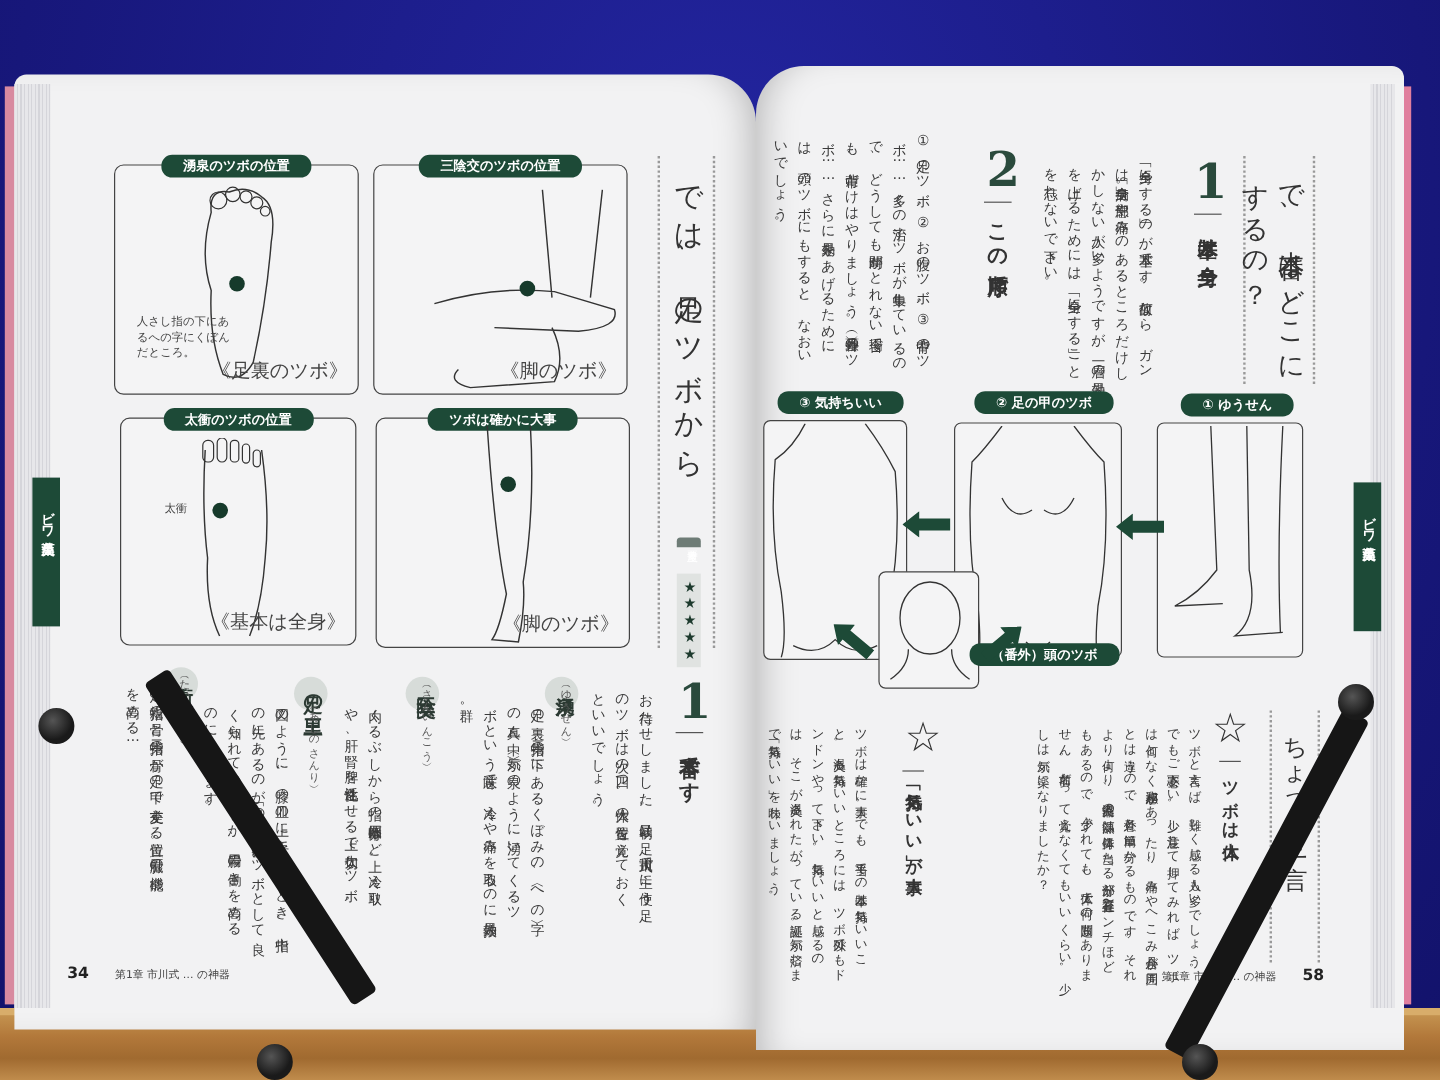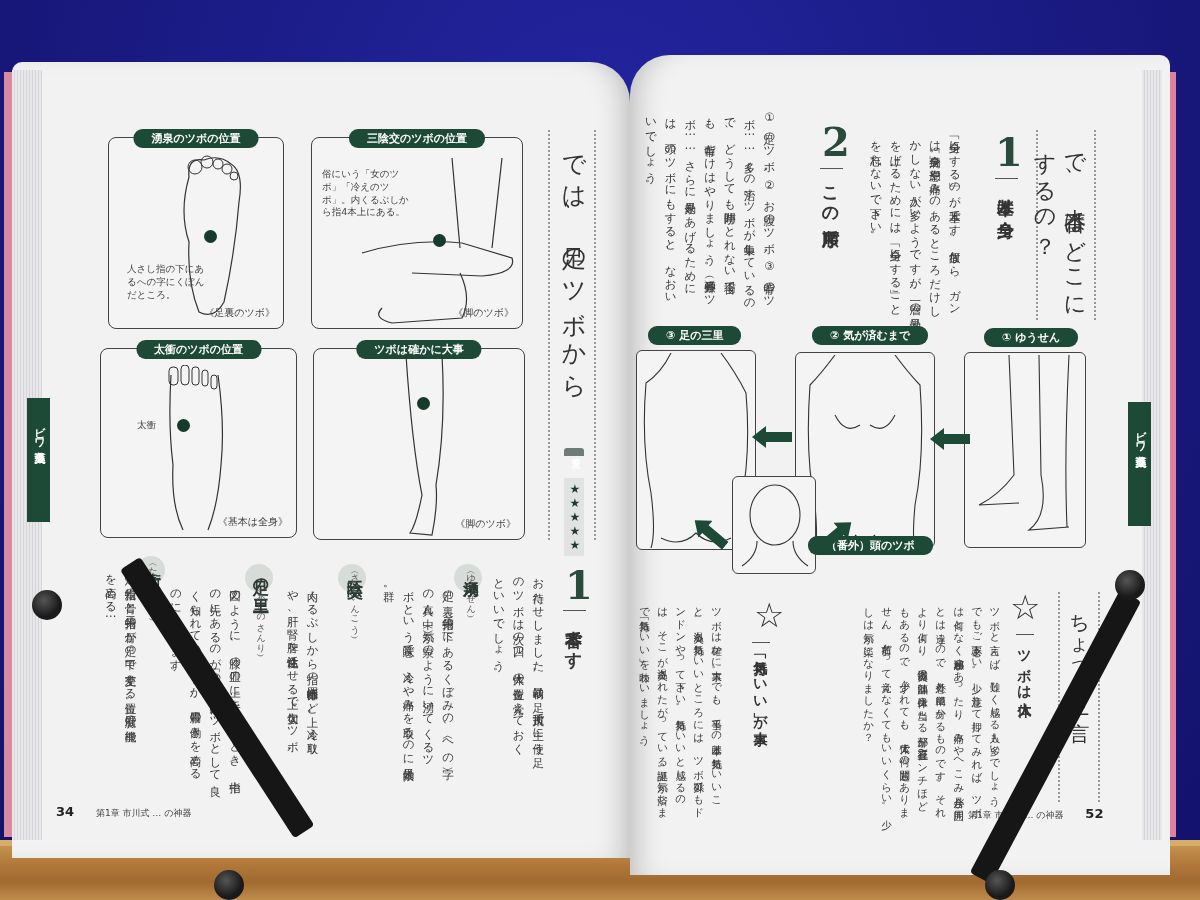--- a/index.html
+++ b/index.html
@@ -50,21 +50,21 @@
   
   .panel {
     position: absolute; border: 1.5px solid #444; border-radius: 8px; background: #f4f4f5;
   }
   .panel-label {
     position: absolute; top: -9px; left: 50%; transform: translateX(-50%);
     background: #1d4a37; color: #fff; font-size: 11px; font-weight: bold;
     padding: 2px 18px; border-radius: 9px; white-space: nowrap;
   }
   .panel-caption {
-    position: absolute; right: 8px; bottom: 8px; font-size: 10px; color: #444; font-family: Liberation Serif, serif;
+    position: absolute; right: 8px; bottom: 8px; font-size: 16px; color: #444; font-family: Liberation Serif, serif;
   }
   .panel-note {
     position: absolute; font-size: 9.5px; color: #444; line-height: 1.35;
   }
   .dot { position: absolute; width: 13px; height: 13px; border-radius: 50%; background: #163a2b; }
   .heading-col {
     position: absolute; writing-mode: vertical-rl; text-orientation: upright;
     font-family: "DejaVu Serif", "Liberation Serif", serif; color: #333;
     border-left: 2px dotted #999; border-right: 2px dotted #999;
     padding: 8px 4px;
@@ -122,38 +122,37 @@
 
 <div class="shelf"></div>
 <div class="cover-edge-left"></div>
 <div class="cover-edge-right"></div>
 
 <div class="page page-left"></div>
 <div class="page-stack-l"></div>
 
 <div class="tab-side" style="left:27px; top:398px; height:124px;">ビワ葉温灸</div>
 
-<div class="panel" style="left:108px; top:137px; width:176px; height:192px;">
+<div class="panel" style="left:95px; top:137px; width:204px; height:192px;">
   <div class="panel-label">湧泉のツボの位置</div>
   <svg style="position:absolute; left:60px; top:14px;" width="80" height="170">
     <path d="M20 25 Q18 5 35 8 Q50 2 62 12 Q75 20 70 50 Q66 100 55 150 Q45 168 30 160 Q18 130 20 90 Q10 60 20 25Z" fill="none" stroke="#333" stroke-width="1.2"></path>
     <circle cx="26" cy="15" r="7" fill="none" stroke="#333"></circle>
     <circle cx="38" cy="10" r="6" fill="none" stroke="#333"></circle>
     <circle cx="49" cy="12" r="5" fill="none" stroke="#333"></circle>
     <circle cx="58" cy="17" r="5" fill="none" stroke="#333"></circle>
     <circle cx="65" cy="24" r="4" fill="none" stroke="#333"></circle>
   </svg>
   <div class="dot" style="left:95px; top:92px;"></div>
   <div class="panel-note" style="left:18px; top:125px; width:82px;">人さし指の下にあるへの字にくぼんだところ。</div>
   <div class="panel-caption">《足裏のツボ》</div>
 </div>
 
 <div class="panel" style="left:311px; top:137px; width:212px; height:192px;">
   <div class="panel-label">三陰交のツボの位置</div>
-  <div class="panel-note" style="left:10px; top:30px; width:96px;">俗にいう「女のツボ」「冷えのツボ」。内くるぶしから指4本上にある。</div>
   <svg style="position:absolute; left:40px; top:20px;" width="170" height="170">
     <path d="M100 0 L108 90 M150 0 L140 90 M10 95 Q60 80 110 85 L160 100 Q165 115 130 118 L60 115 M108 115 Q120 140 110 160 L40 165 Q20 160 30 150" fill="none" stroke="#333" stroke-width="1.2"></path>
   </svg>
   <div class="dot" style="left:121px; top:96px;"></div>
   <div class="panel-caption">《脚のツボ》</div>
 </div>
 
 <div class="panel" style="left:100px; top:348px; width:197px; height:190px;">
   <div class="panel-label">太衝のツボの位置</div>
   <svg style="position:absolute; left:62px; top:16px;" width="70" height="170">
@@ -228,28 +227,28 @@
 
 <div class="section-num" style="left:822px; top:122px;">2</div>
 <div class="section-title" style="left:820px; top:168px;">この順序で</div>
 <div class="body-text" style="left:640px; top:110px; height:200px;">①足のツボ。②お腹のツボ。③背中のツボ……多くの治すツボが集中しているので、どうしても時間がとれない場合でも、背中だけはやりましょう。（番外）頭のツボ……さらに効果をあげるためには、頭のツボにもすると、なおいいでしょう。</div>
 
 <div class="panel" style="left:636px; top:350px; width:120px; height:200px; border-radius:6px;">
   <svg style="position:absolute; left:4px; top:2px;" width="110" height="195">
     <path d="M30 0 Q20 20 5 30 Q0 90 10 140 Q15 180 10 195 M80 0 Q95 20 105 40 Q110 100 100 150 L95 195 M20 185 Q40 195 55 180 Q70 195 90 185" fill="none" stroke="#333" stroke-width="1.1"></path>
   </svg>
 </div>
-<div class="panel-label" style="position:absolute; left:648px; top:326px; transform:none;">③ 足の三里</div>
+<div class="panel-label" style="position:absolute; left:648px; top:326px; transform:none;">③ 気持ちいい</div>
 
 <div class="panel" style="left:795px; top:352px; width:140px; height:196px; border-radius:6px;">
   <svg style="position:absolute; left:4px; top:2px;" width="130" height="192">
     <path d="M35 0 Q20 20 10 30 Q5 100 15 150 Q18 185 15 192 M95 0 Q110 20 120 30 Q125 100 115 150 Q112 185 115 192 M35 60 Q45 80 60 70 M70 70 Q85 80 95 60 M55 180 Q65 190 75 180" fill="none" stroke="#333" stroke-width="1.1"></path>
   </svg>
 </div>
-<div class="panel-label" style="position:absolute; left:812px; top:326px; transform:none;">② 気が済むまで</div>
+<div class="panel-label" style="position:absolute; left:812px; top:326px; transform:none;">② 足の甲のツボ</div>
 
 <div class="panel" style="left:964px; top:352px; width:122px; height:196px; border-radius:6px;">
   <svg style="position:absolute; left:4px; top:2px;" width="115" height="192">
     <path d="M40 0 L45 120 Q30 140 10 150 L50 148 M70 0 L72 120 Q80 160 60 175 L100 172 M100 0 Q95 100 98 172" fill="none" stroke="#333" stroke-width="1.1"></path>
   </svg>
 </div>
 <div class="panel-label" style="position:absolute; left:984px; top:328px; transform:none;">① ゆうせん</div>
 
 <div class="panel" style="left:732px; top:476px; width:84px; height:98px; border-radius:6px;">
   <svg style="position:absolute; left:4px; top:4px;" width="76" height="90">
@@ -277,21 +276,21 @@
 <div class="big-star" style="left:1010px; top:590px;">☆</div>
 <div class="section-title" style="left:1016px; top:634px; font-size:14px;">ツボは大体</div>
 <div class="body-text" style="left:860px; top:600px; height:215px; font-size:10.5px;">ツボと言えば、難しく感じる人も多いでしょう。でもご安心下さい。少し注意して押してみれば、ツボは何となく違和感があったり、痛みやへこみ具合が周囲とは違うので、意外と簡単に分かるものです。それより何より、温灸器の熱源は身体に当たる部分が直径二〜三センチほどもあるので、少々ずれても、大体で何の問題もありません。名前だって覚えなくてもいいくらい。少しは気が楽になりましたか？</div>
 
 <div class="big-star" style="left:754px; top:598px;">☆</div>
 <div class="section-title" style="left:752px; top:642px; font-size:14px;">「気持ちいい」が大事</div>
 <div class="body-text" style="left:636px; top:600px; height:215px; font-size:10.5px;">ツボは確かに大事。でも、手当ての基本は気持ちいいこと。温灸も気持ちいいところには、ツボ以外でもドンドンやって下さい。気持ちいいと感じるのは、そこが温灸されたがっている証拠。気が済むまで「気持ちいい」を味わいましょう。</div>
 
 <div class="folio" style="left:968px; top:806px;">
   <span style="margin-right:18px; font-size:9px;">第1章 市川式 … の神器</span>
-  <span class="folio-num">52</span>
+  <span class="folio-num">58</span>
 </div>
 
 <div class="strap" style="left:120px; top:570px; transform:rotate(-33deg); transform-origin:top left;"></div>
 <div class="knob" style="left:32px; top:590px;"></div>
 <div class="knob" style="left:214px; top:870px;"></div>
 <div class="strap" style="left:1120px; top:590px; transform:rotate(28deg); transform-origin:top left;"></div>
 <div class="knob" style="left:1115px; top:570px;"></div>
 <div class="knob" style="left:985px; top:870px;"></div>
 
 </body></html>

